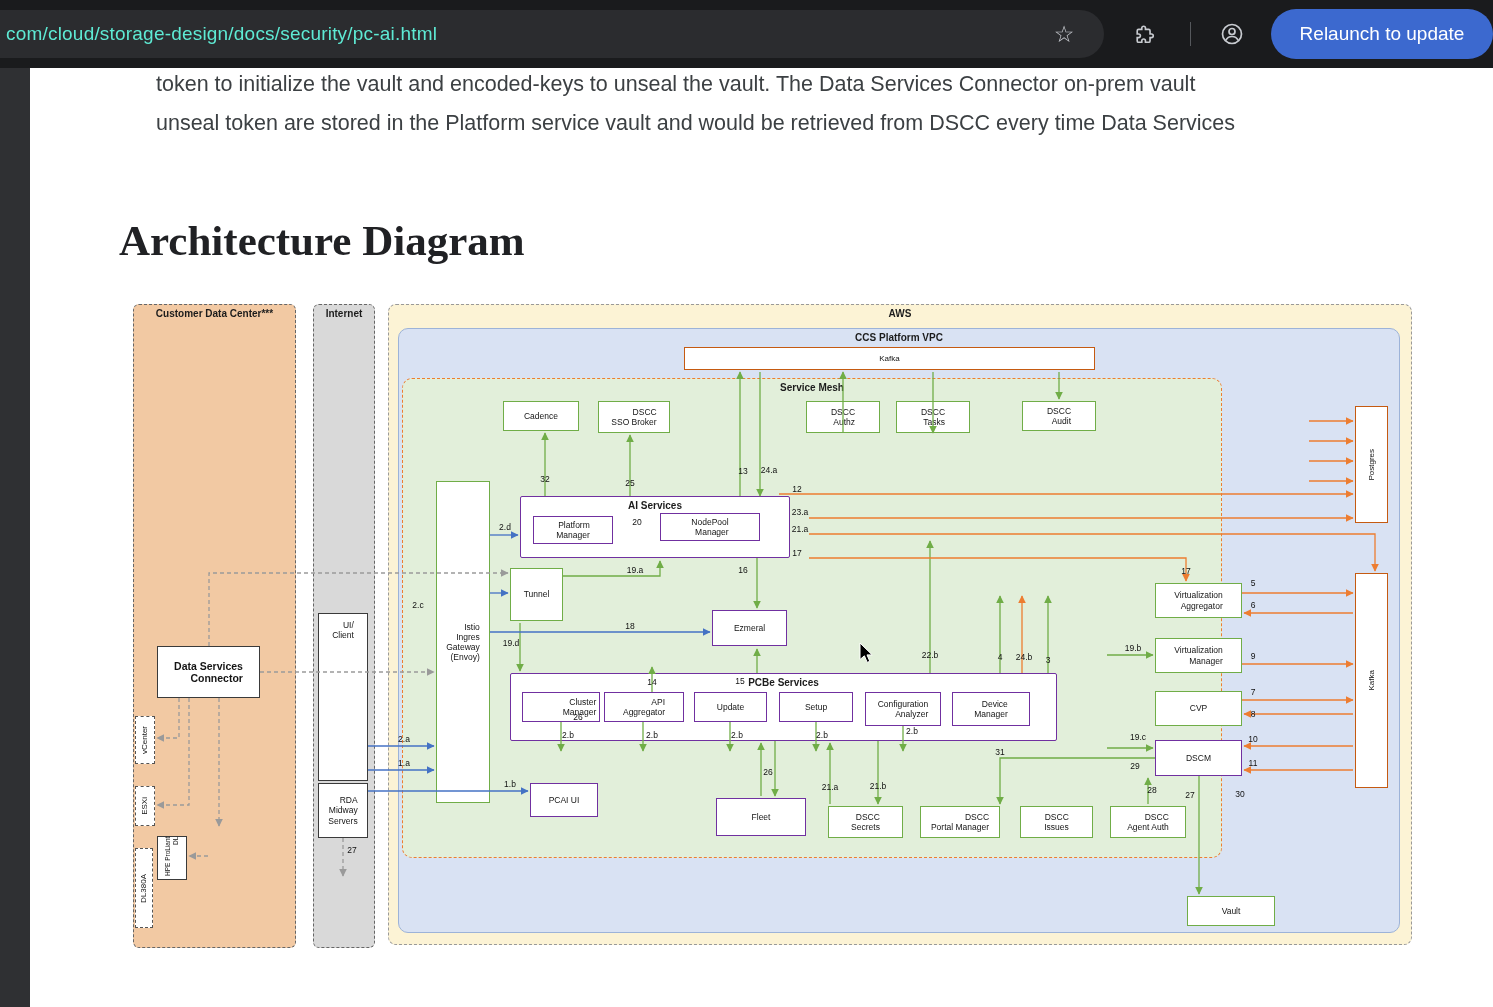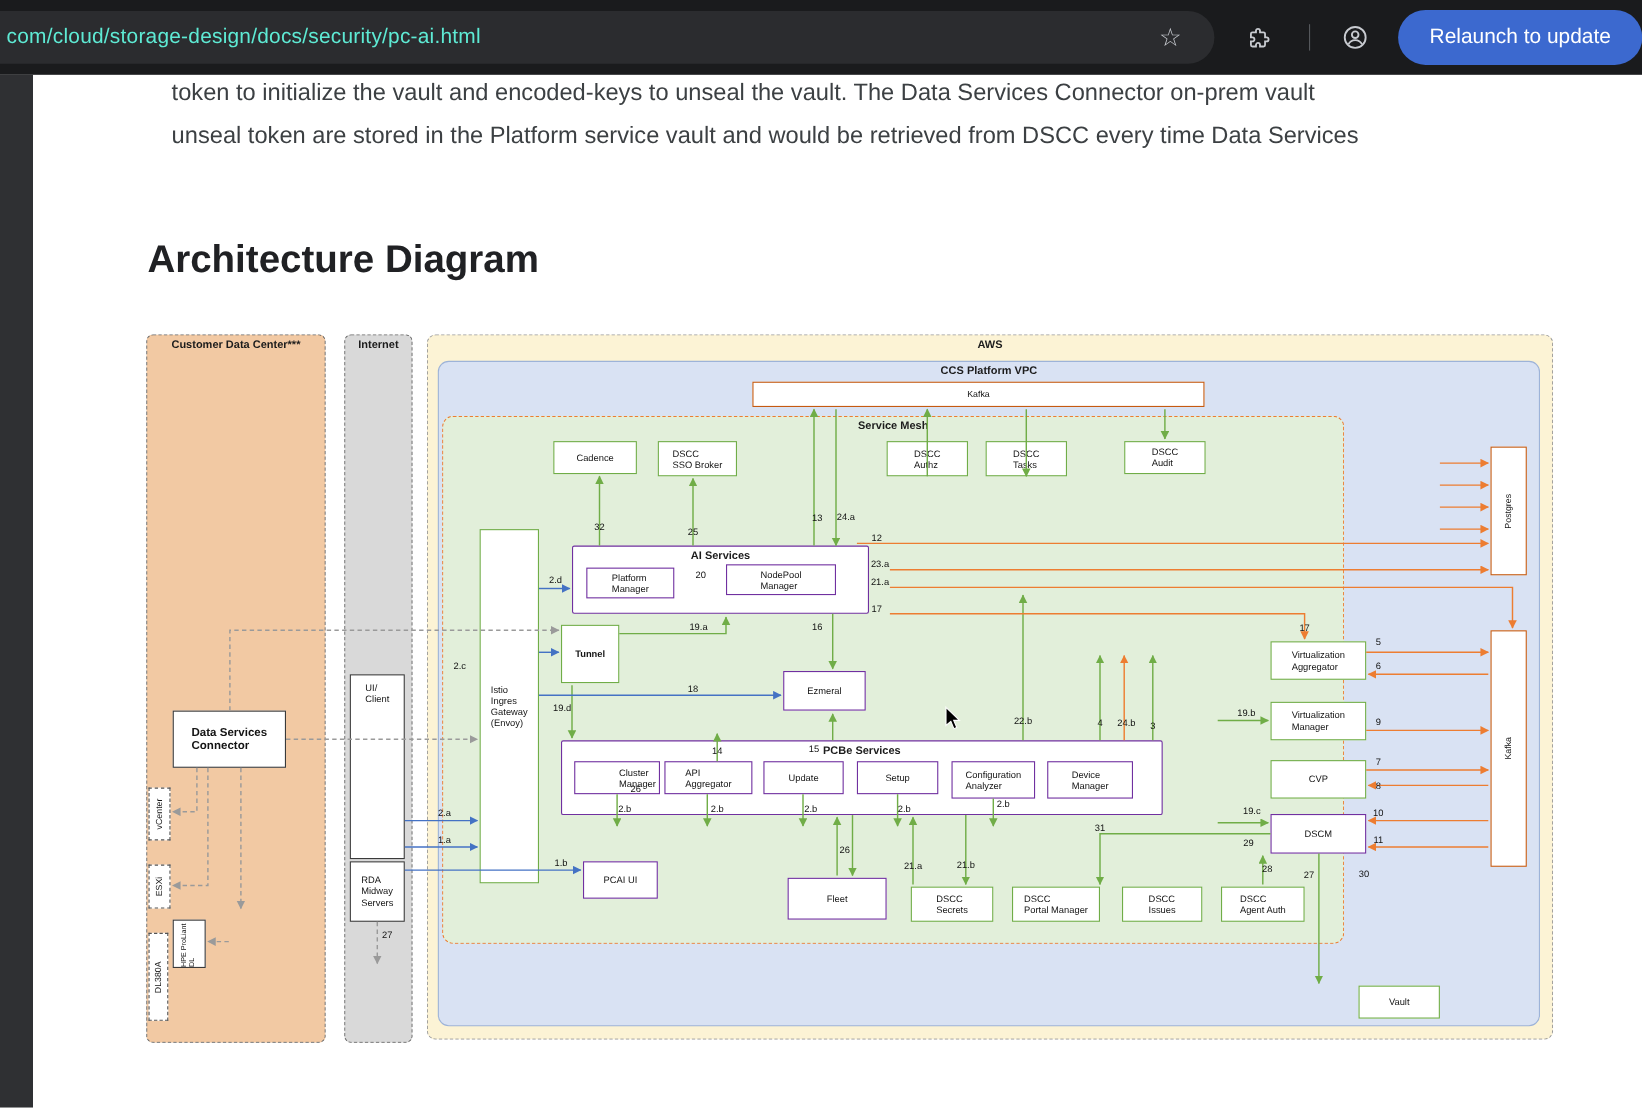--- a/index.html
+++ b/index.html
@@ -20,36 +20,36 @@
   .profile{left:1216px;}
   .relaunch{position:absolute;left:1271px;top:9px;width:222px;height:50px;border-radius:25px;
             background:#3c69cf;color:#fff;font-size:19px;display:flex;align-items:center;
             justify-content:center;border:none;cursor:pointer;font-family:"Liberation Sans",sans-serif;}
   .lstrip{position:absolute;left:0;top:68px;width:30px;height:939px;background:#2f3033;z-index:15;}
 
   
   .page{position:absolute;left:30px;top:68px;width:1463px;height:939px;background:#fff;}
   .para{position:absolute;left:126px;top:-3px;width:1290px;font-size:21.5px;line-height:38.5px;
         color:#3c4043;}
-  .heading{position:absolute;left:104px;top:148px;margin:0;
-           font-family:Liberation Sans, sans-serif;font-weight:bold;font-size:35px;color:#202124;}
+  .heading{position:absolute;left:89px;top:148px;margin:0;
+           font-family:Liberation Serif, serif;font-weight:bold;font-size:43px;color:#202124;}
 
   
   #diagram{position:absolute;left:89px;top:225px;width:1293px;height:662px;}
   .cont{position:absolute;box-sizing:border-box;}
   .c-tan{background:#f2c9a3;border:1.6px dashed #666;border-radius:6px;}
   .c-gray{background:#d9d9d9;border:1.6px dashed #666;border-radius:6px;}
   .c-yellow{background:#fcf3d5;border:1.4px dashed #999;border-radius:8px;}
   .c-blue{background:#d9e2f3;border:1px solid #9db3d8;border-radius:10px;}
   .c-green{background:#e2efda;border:1.6px dashed #ed7d31;border-radius:10px;}
   .c-purple{background:#fff;border:1.8px solid #7030a0;border-radius:2px;}
   .cont-label{position:absolute;top:3px;left:0;width:100%;text-align:center;font-size:10px;
               font-weight:bold;color:#1c1c1c;}
   .node{position:absolute;background:#fff;display:flex;align-items:center;justify-content:center;
-        text-align:left;font-size:8.5px;line-height:1.18;color:#141414;box-sizing:border-box;z-index:3;}
+        text-align:right;font-size:8.5px;line-height:1.18;color:#141414;box-sizing:border-box;z-index:3;}
   .node span{white-space:pre-line;}
   .g{border:1.3px solid #70ad47;}
   .p{border:1.7px solid #7030a0;}
   .o{border:1.3px solid #c55a11;}
   .k{border:1.3px solid #3a3a3a;}
   .dsh{border:1.2px dashed #555;background:#fff;}
   .rot span{writing-mode:vertical-rl;transform:rotate(180deg);}
   .bold{font-weight:bold;font-size:10.5px;}
   .top{align-items:flex-start;padding-top:6px;}
   .tiny{font-size:6.5px;}
@@ -141,21 +141,21 @@
       <div class="node p" style="left: 541px; top: 220px; width: 100px; height: 28px;">
         <span>NodePool
 Manager</span>
       </div>
       <div class="node g" style="left: 317px; top: 188px; width: 54px; height: 322px;">
         <span>Istio
 Ingres
 Gateway
 (Envoy)</span>
       </div>
-      <div class="node g" style="left: 391px; top: 275px; width: 53px; height: 53px; font-weight: bold;">
+      <div class="node g" style="left: 391px; top: 275px; width: 53px; height: 53px;">
         <span>Tunnel</span>
       </div>
       <div class="node p" style="left: 593px; top: 317px; width: 75px; height: 36px;">
         <span>Ezmeral</span>
       </div>
       <div class="node p" style="left: 403px; top: 399px; width: 78px; height: 30px; padding-left: 37px;">
         <span>Cluster
 Manager</span>
       </div>
       <div class="node p" style="left: 485px; top: 399px; width: 80px; height: 30px;">
@@ -211,21 +211,21 @@
       <div class="node g" style="left: 991px; top: 513px; width: 76px; height: 32px;">
         <span>DSCC
 Agent Auth</span>
       </div>
       <div class="node o rot thin" style="left: 1236px; top: 113px; width: 33px; height: 117px;">
         <span>Postgres</span>
       </div>
       <div class="node o rot thin" style="left: 1236px; top: 280px; width: 33px; height: 215px;">
         <span>Kafka</span>
       </div>
-      <div class="node g" style="left: 1116px; top: 603px; width: 74px; height: 30px;">
+      <div class="node g" style="left: 1068px; top: 603px; width: 88px; height: 30px;">
         <span>Vault</span>
       </div>
       <div class="node k bold" style="left: 38px; top: 353px; width: 103px; height: 52px;">
         <span>Data Services
 Connector</span>
       </div>
       <div class="node dsh rot thin" style="left: 16px; top: 423px; width: 20px; height: 48px;">
         <span>vCenter</span>
       </div>
       <div class="node dsh rot thin" style="left: 16px; top: 493px; width: 20px; height: 40px;">

